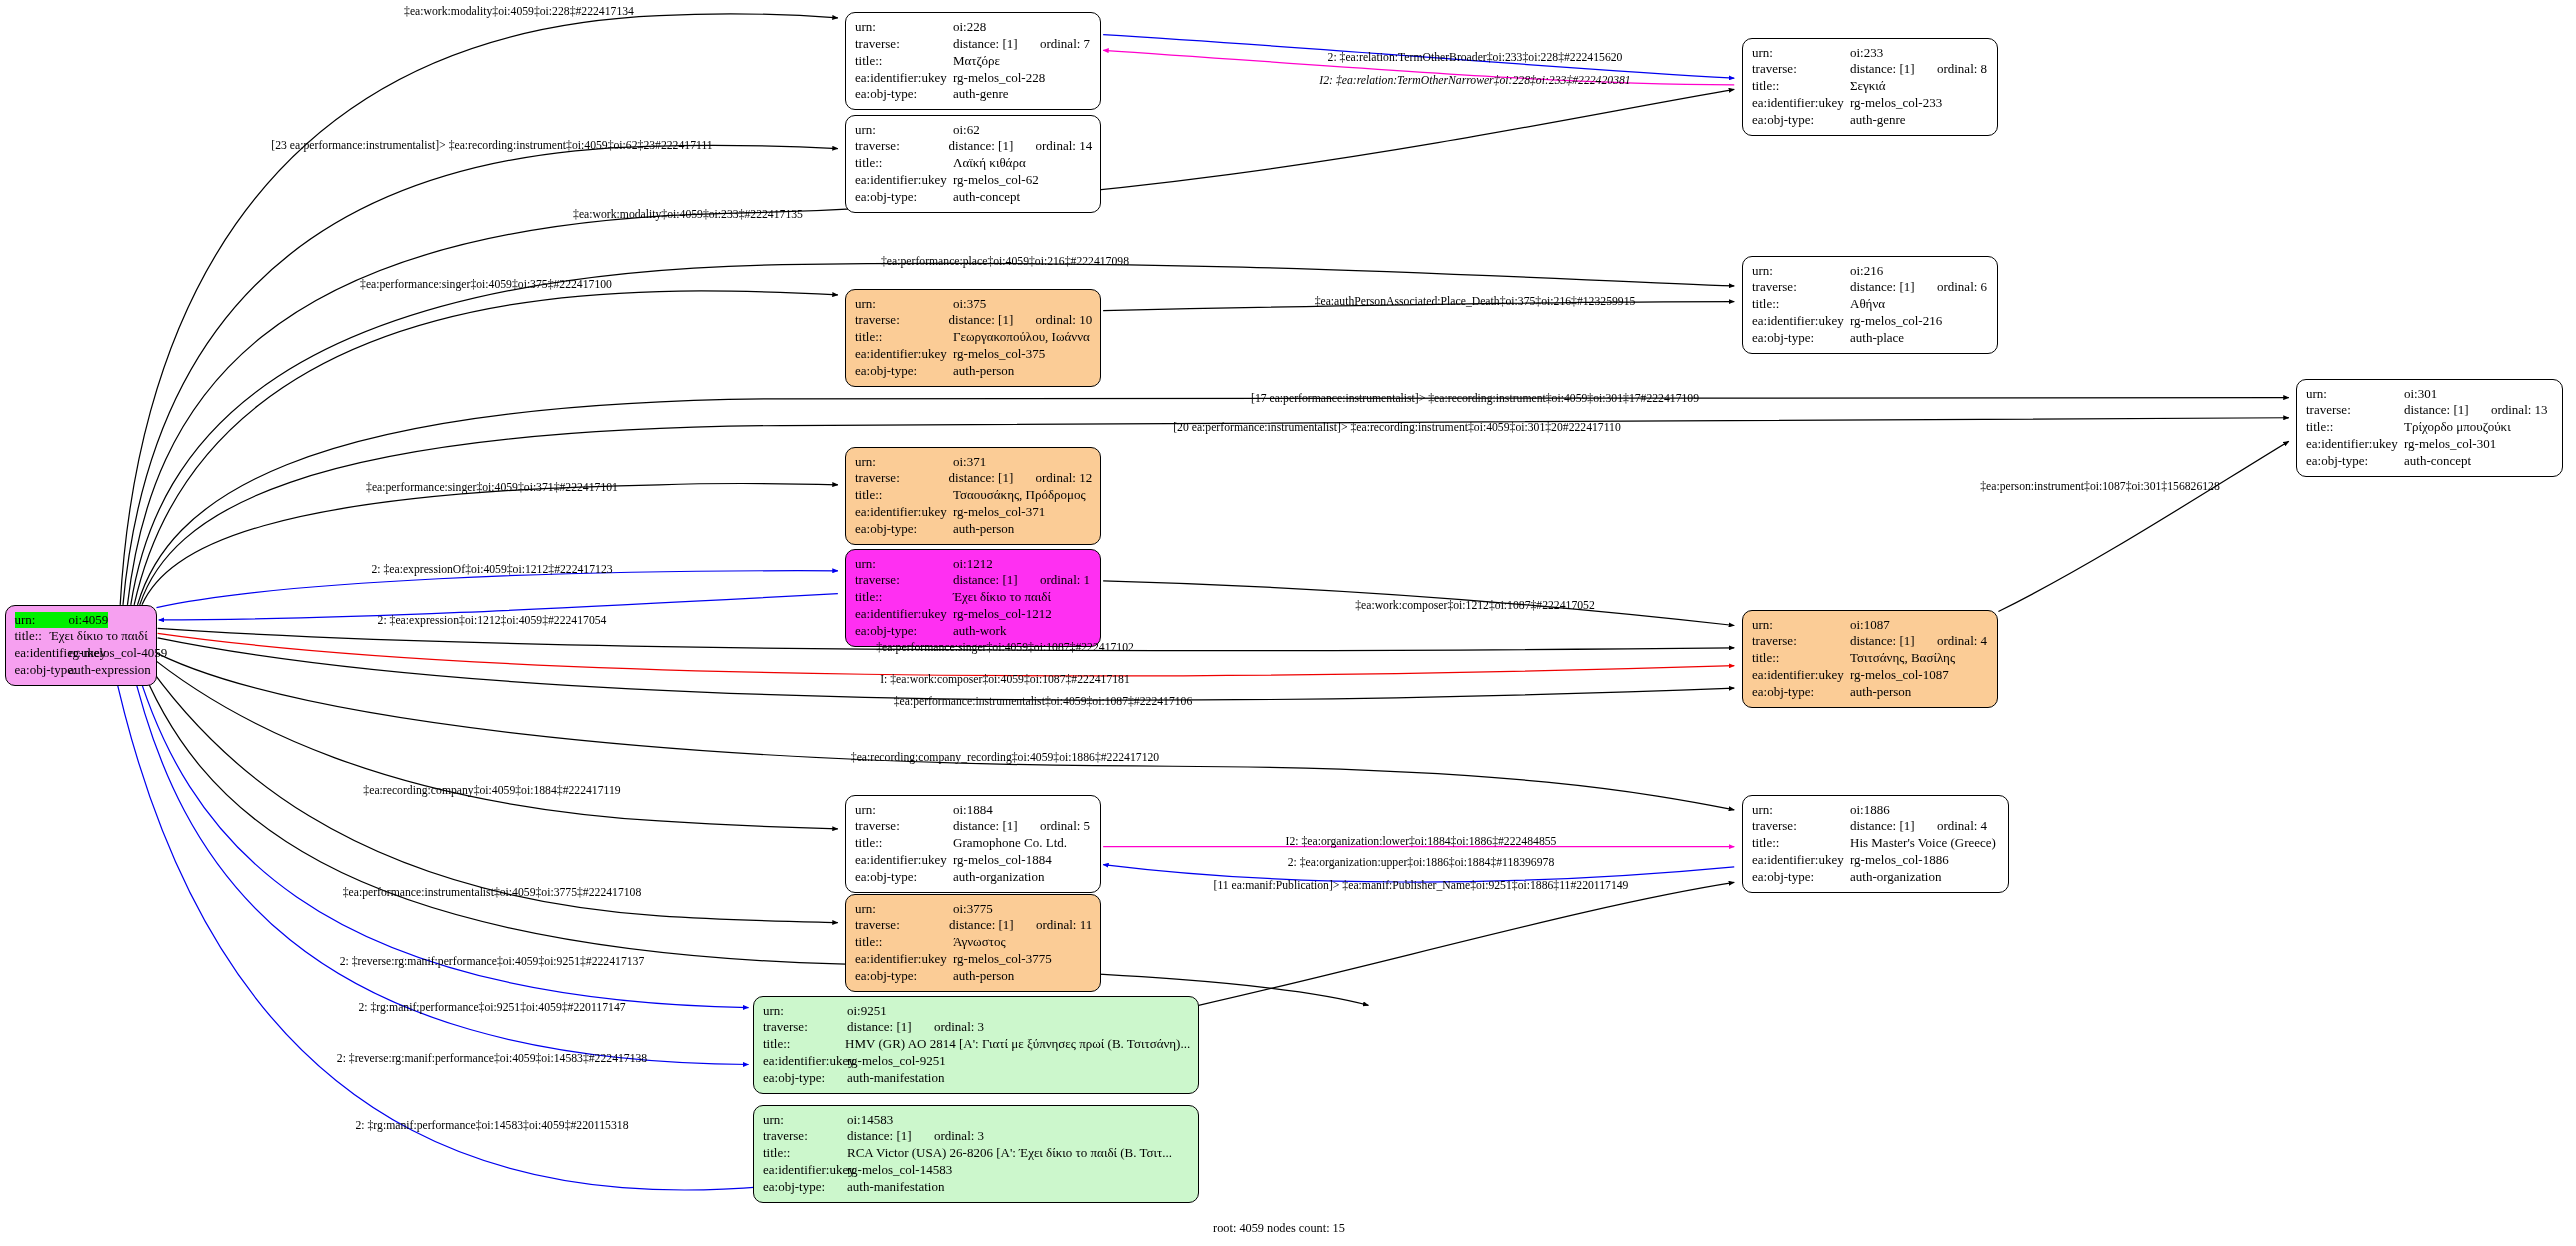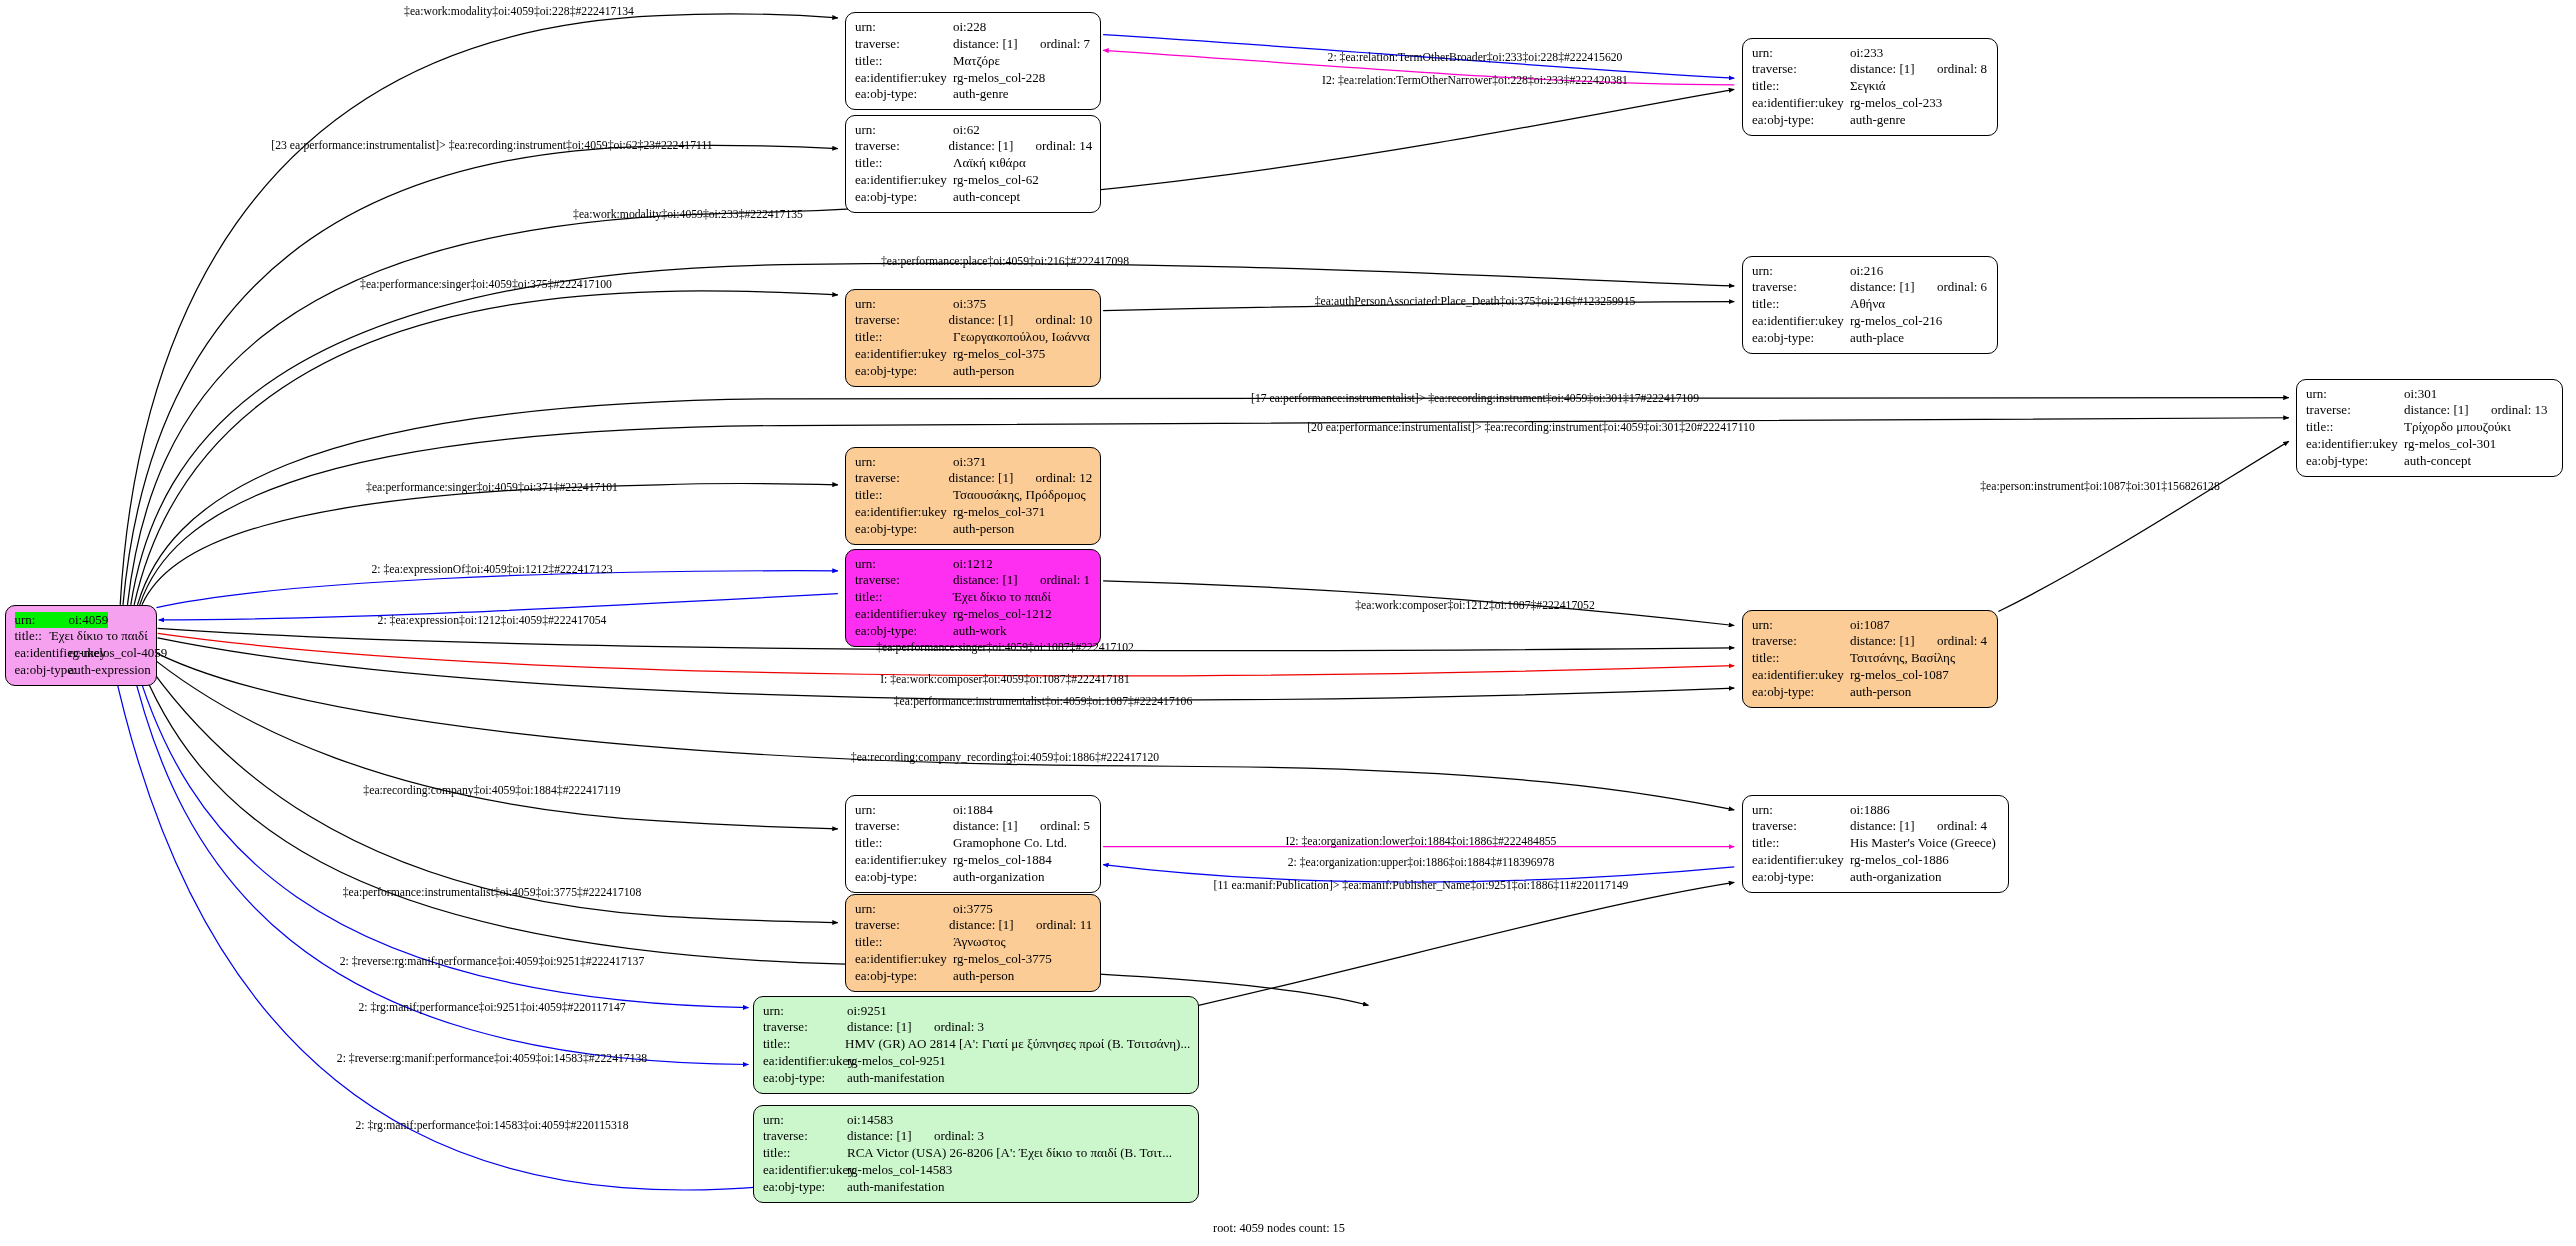--- a/index.html
+++ b/index.html
@@ -491,28 +491,28 @@
         </div>
         <div class="row">
           <span class="k" style="width: 84px;">ea:obj-type:</span>
           <span class="v">auth-manifestation</span>
         </div>
       </div>
     </div>
   <div id="label-host">
       <div class="edge-label" style="left: 519px; top: 4.5px;">‡ea:work:modality‡oi:4059‡oi:228‡#222417134</div>
       <div class="edge-label" style="left: 1475px; top: 51px;">2: ‡ea:relation:TermOtherBroader‡oi:233‡oi:228‡#222415620</div>
-      <div class="edge-label" style="left: 1475px; top: 74px;">I2: ‡ea:relation:TermOtherNarrower‡oi:228‡oi:233‡#222420381</div>
+      <div class="edge-label" style="left: 1475px; top: 74px; font-style: italic;">I2: ‡ea:relation:TermOtherNarrower‡oi:228‡oi:233‡#222420381</div>
       <div class="edge-label" style="left: 492px; top: 139px;">[23 ea:performance:instrumentalist]&gt; ‡ea:recording:instrument‡oi:4059‡oi:62‡23#222417111</div>
       <div class="edge-label" style="left: 688px; top: 208px;">‡ea:work:modality‡oi:4059‡oi:233‡#222417135</div>
       <div class="edge-label" style="left: 1005px; top: 255px;">‡ea:performance:place‡oi:4059‡oi:216‡#222417098</div>
       <div class="edge-label" style="left: 486px; top: 278px;">‡ea:performance:singer‡oi:4059‡oi:375‡#222417100</div>
       <div class="edge-label" style="left: 1475px; top: 295px;">‡ea:authPersonAssociated:Place_Death‡oi:375‡oi:216‡#123259915</div>
       <div class="edge-label" style="left: 1475px; top: 392px;">[17 ea:performance:instrumentalist]&gt; ‡ea:recording:instrument‡oi:4059‡oi:301‡17#222417109</div>
-      <div class="edge-label" style="left: 1531px; top: 421px;">[20 ea:performance:instrumentalist]&gt; ‡ea:recording:instrument‡oi:4059‡oi:301‡20#222417110</div>
+      <div class="edge-label" style="left: 1397px; top: 421px;">[20 ea:performance:instrumentalist]&gt; ‡ea:recording:instrument‡oi:4059‡oi:301‡20#222417110</div>
       <div class="edge-label" style="left: 492px; top: 481px;">‡ea:performance:singer‡oi:4059‡oi:371‡#222417101</div>
       <div class="edge-label" style="left: 2100px; top: 480px;">‡ea:person:instrument‡oi:1087‡oi:301‡156826128</div>
       <div class="edge-label" style="left: 492px; top: 563px;">2: ‡ea:expressionOf‡oi:4059‡oi:1212‡#222417123</div>
       <div class="edge-label" style="left: 1475px; top: 599px;">‡ea:work:composer‡oi:1212‡oi:1087‡#222417052</div>
       <div class="edge-label" style="left: 492px; top: 614px;">2: ‡ea:expression‡oi:1212‡oi:4059‡#222417054</div>
       <div class="edge-label" style="left: 1005px; top: 641px;">‡ea:performance:singer‡oi:4059‡oi:1087‡#222417102</div>
       <div class="edge-label" style="left: 1005px; top: 673px;">I: ‡ea:work:composer‡oi:4059‡oi:1087‡#222417181</div>
       <div class="edge-label" style="left: 1005px; top: 695px; margin-left: 38px;">‡ea:performance:instrumentalist‡oi:4059‡oi:1087‡#222417106</div>
       <div class="edge-label" style="left: 1005px; top: 751px;">‡ea:recording:company_recording‡oi:4059‡oi:1886‡#222417120</div>
       <div class="edge-label" style="left: 492px; top: 784px;">‡ea:recording:company‡oi:4059‡oi:1884‡#222417119</div>

